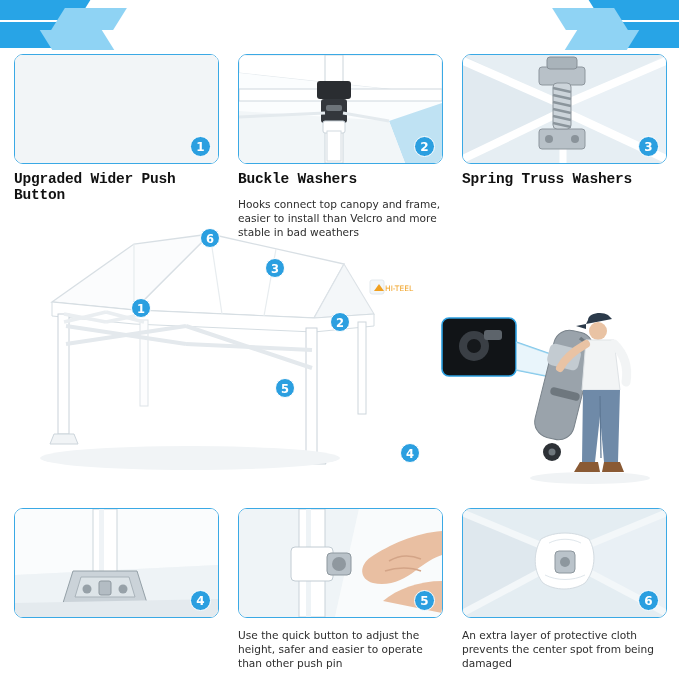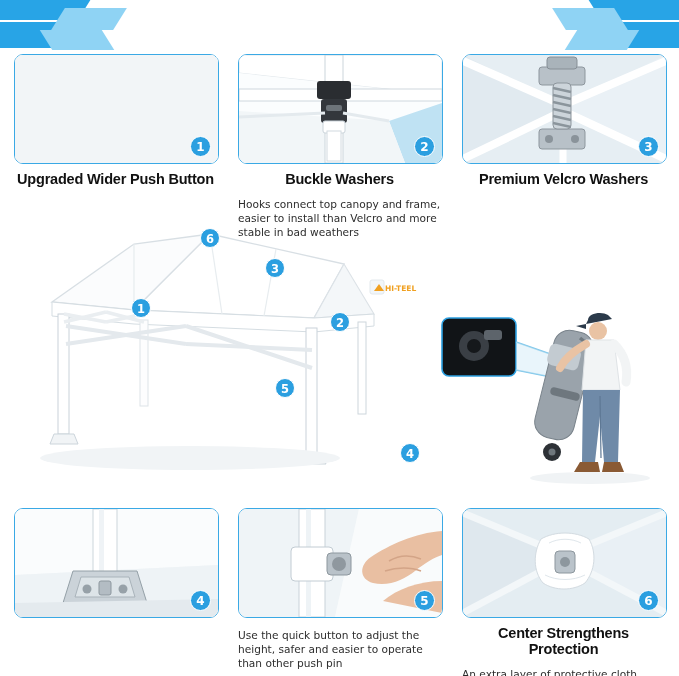--- a/index.html
+++ b/index.html
@@ -139,25 +139,25 @@
     font-weight: bold;
     line-height: 21px;
     text-align: center;
     font-family: "DejaVu Sans", sans-serif;
     border: 1.5px solid #ffffff;
     box-sizing: border-box;
     z-index: 9;
   }
   .cap-title {
     margin-top: 7px;
-    text-align: center;
+    text-align: left;
     font-size: 14.5px;
     font-weight: bold;
     color: #111;
-    font-family: Liberation Sans, sans-serif;
+    font-family: Liberation Mono, monospace;
     letter-spacing: -0.2px;
   }
   .cap-body {
     margin-top: 10px;
     text-align: left;
     font-size: 10.6px;
     line-height: 14px;
     color: #2d2d2d;
     font-family: "DejaVu Sans", sans-serif;
   }
@@ -187,21 +187,21 @@
     text-align: center;
     font-family: "DejaVu Sans", sans-serif;
     border: 1.5px solid #ffffff;
     box-sizing: border-box;
   }
   .brand-badge {
     position: absolute;
     font-size: 7.5px;
     color: #f0a020;
     font-family: "DejaVu Sans", sans-serif;
-    font-weight: bold;
+    font-weight: normal;
     white-space: nowrap;
   }
 </style>
 </head>
 <body>
 
 <div class="header">
   <div class="hdr-band"></div>
   <div class="chev chev-l1"></div>
   <div class="chev chev-l2"></div>
@@ -309,21 +309,21 @@
           <path d="M90 47 L108 51"></path>
           <path d="M90 54 L108 58"></path>
           <path d="M90 61 L108 65"></path>
           <path d="M90 68 L108 72"></path>
         </g>
 
         <rect x="84" y="2" width="30" height="12" rx="3" fill="#a9b3ba" stroke="#868f96"></rect>
       </svg>
       <div class="badge">3</div>
     </div>
-    <div class="cap-title">Premium Velcro Washers</div>
+    <div class="cap-title">Spring Truss Washers</div>
   </div>
 </div>
 
 <div class="main-stage">
 
   <svg class="tent-svg" style="left:14px; top:0px;" width="430" height="250" viewBox="0 0 430 250">
 
     <path d="M196 12 L330 42 L300 96 L120 88 Z" fill="#ffffff" stroke="#d8dfe4" stroke-width="1.3"></path>
     <path d="M196 12 L120 88 L38 80 L120 22 Z" fill="#fbfcfd" stroke="#d8dfe4" stroke-width="1.3"></path>
     <path d="M330 42 L300 96 L360 92 Z" fill="#f4f7f9" stroke="#dce2e7" stroke-width="1.1"></path>
@@ -483,16 +483,15 @@
 
         <path d="M78 30 C92 22 112 22 126 30 C134 44 132 62 122 74 C110 82 92 82 80 74 C70 62 70 44 78 30 Z" fill="#ffffff" stroke="#d3dbe1"></path>
         <path d="M86 34 C96 29 108 29 118 34" stroke="#dfe6eb" fill="none"></path>
         <path d="M82 66 C94 72 110 72 122 66" stroke="#dfe6eb" fill="none"></path>
 
         <rect x="92" y="42" width="20" height="22" rx="4" fill="#bac3ca" stroke="#8d979e"></rect>
         <circle cx="102" cy="53" r="5" fill="#8d979e"></circle>
       </svg>
       <div class="badge">6</div>
     </div>
-    <div class="cap-title">Center Strengthens Protection</div>
     <div class="cap-body">An extra layer of protective cloth prevents the center spot from being damaged</div>
   </div>
 </div>
 
 </body></html>

